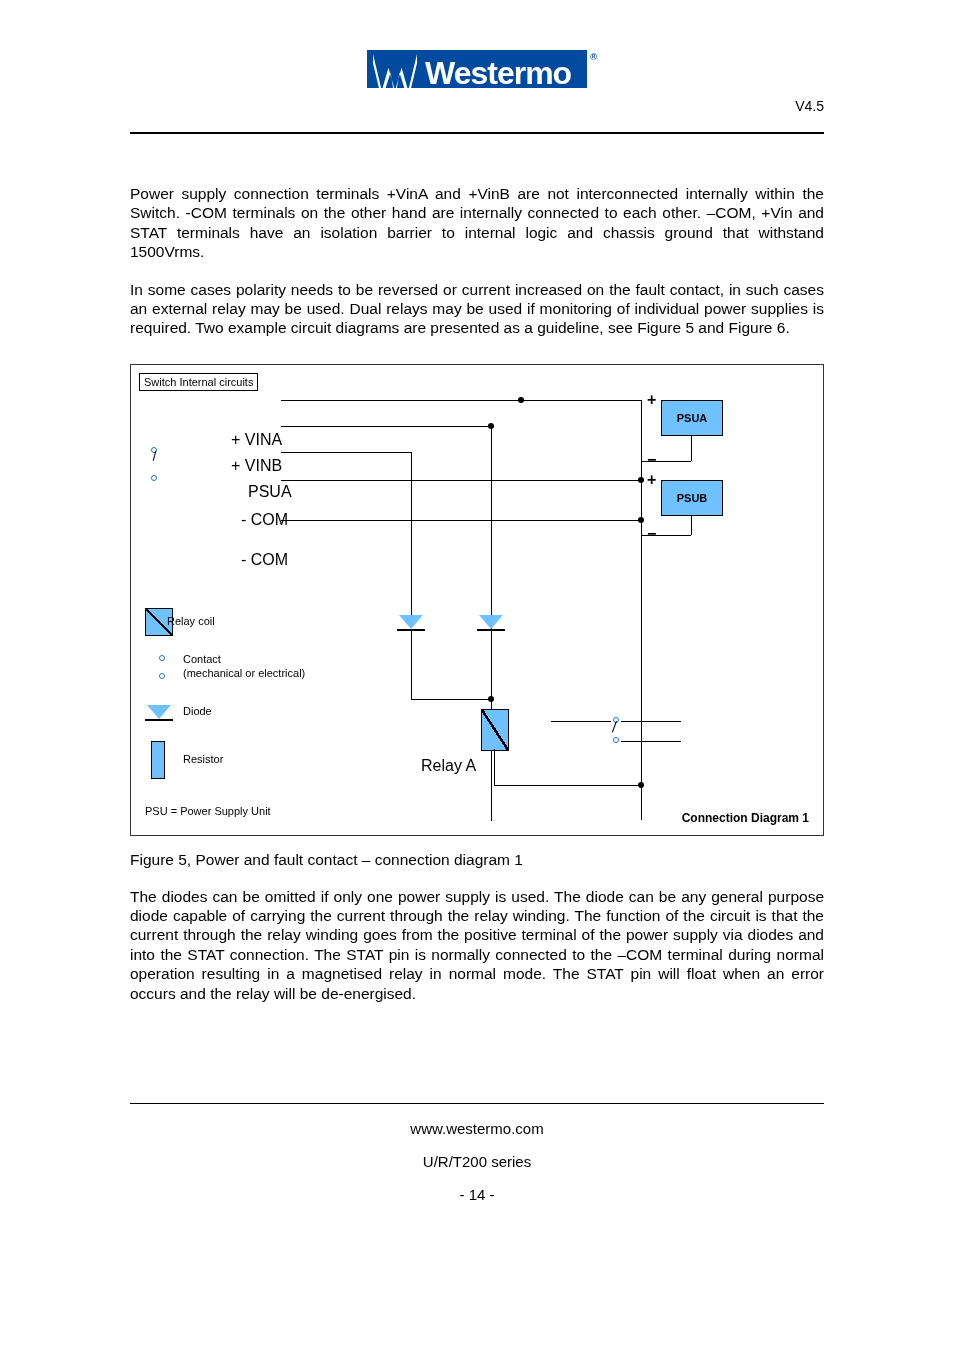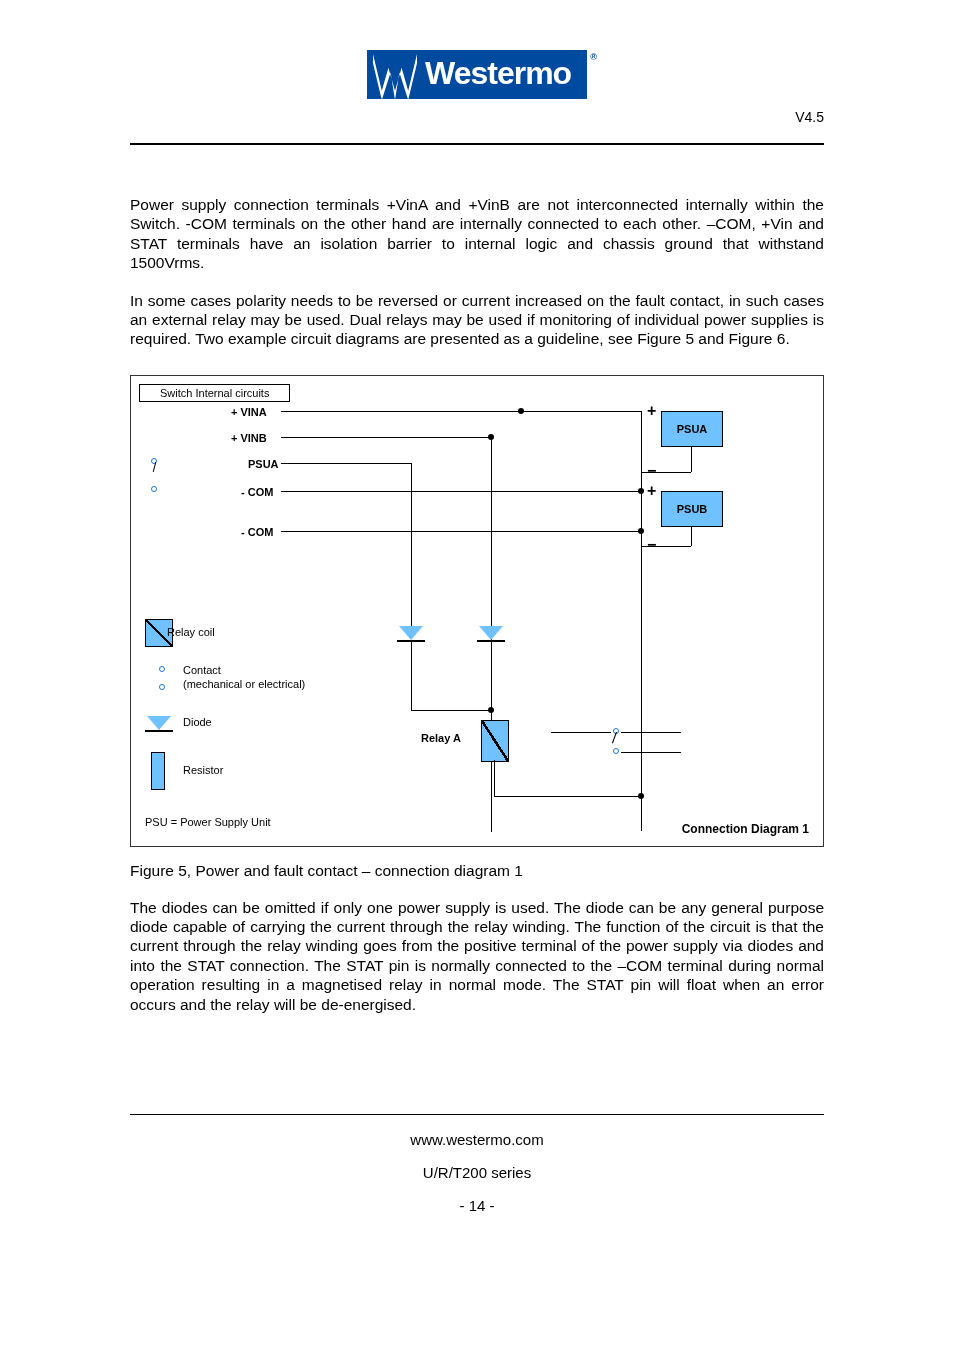--- a/index.html
+++ b/index.html
@@ -15,21 +15,21 @@
     position: relative;
     box-sizing: border-box;
     padding: 50px 130px 40px 130px;
   }
   .logo-wrap {
     text-align: center;
   }
   .logo {
     display: inline-block;
     width: 220px;
-    height: 49px;
+    height: 38px;
     background: #004a9f;
     position: relative;
     color: #fff;
   }
   .logo .w {
     position: absolute;
     left: 6px; top: 4px;
     width: 44px; height: 46px;
     background: #fff;
     clip-path: polygon(0 0, 20% 80%, 35% 30%, 50% 80%, 65% 30%, 80% 80%, 100% 0, 100% 20%, 80% 100%, 60% 40%, 50% 100%, 40% 40%, 20% 100%, 0 20%);
@@ -72,28 +72,29 @@
     border: 1px solid #333;
     height: 470px;
     position: relative;
     margin-top: 26px;
     font-family: "Arial", sans-serif;
   }
   .diagram-frame .internal-box {
     position: absolute;
     left: 8px; top: 8px;
     border: 1px solid #000;
-    padding: 2px 20px;
+    padding: 2px 4px;
     font-size: 11px;
   }
   .term {
     position: absolute;
-    font-size: 11px;
-    font-weight: bold;
+    font-size: 16px;
+    font-weight: normal;
     font-family: "Arial Black","Arial",sans-serif;
+    margin-top: 36px;
   }
   .wire {
     position: absolute;
     background: #000;
   }
   .dot {
     position: absolute;
     width: 6px; height: 6px;
     background: #000;
     border-radius: 50%;

